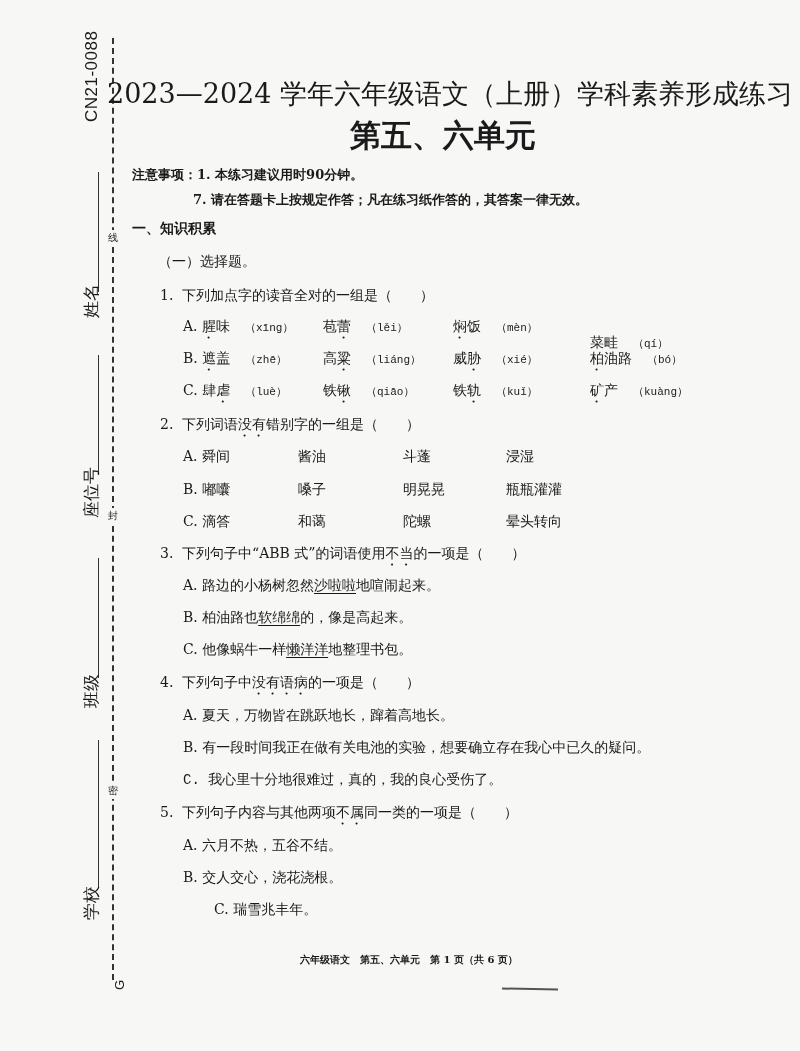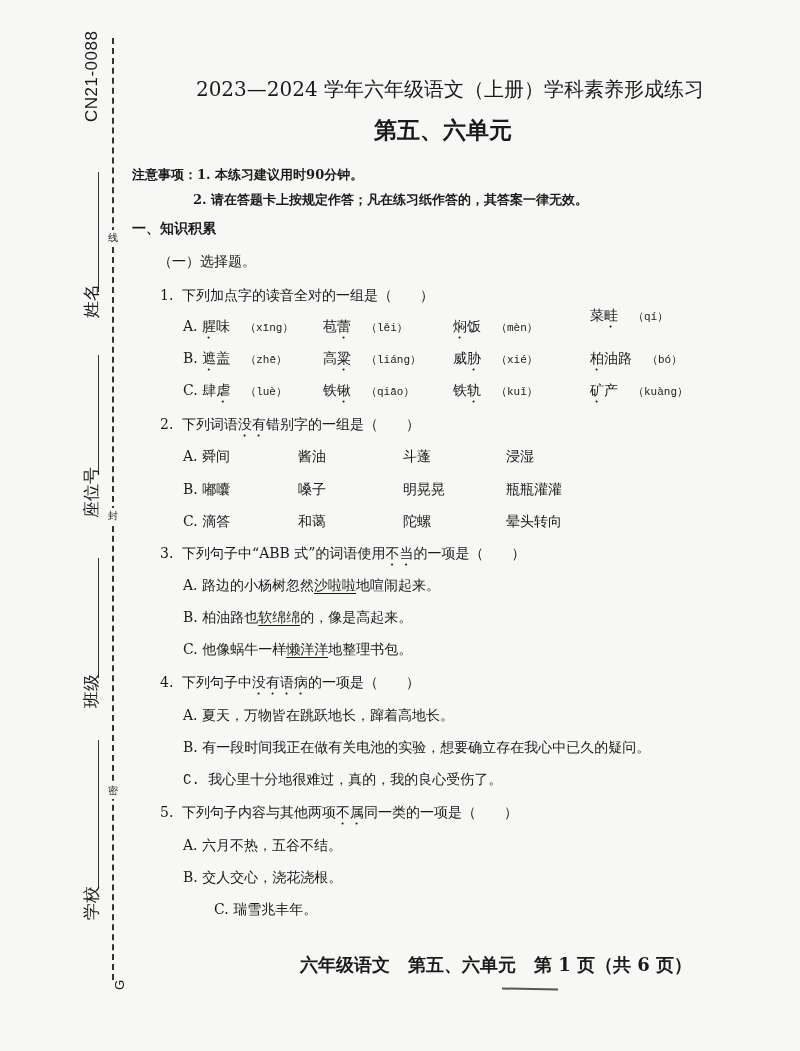--- a/index.html
+++ b/index.html
@@ -15,32 +15,32 @@
   .vtext {
     position:absolute; transform:rotate(-90deg); transform-origin:left top;
     white-space:nowrap; font-size:17px;
   }
   .code { left:82px; top:122px; font-family:"Liberation Sans", sans-serif; font-size:17px; letter-spacing:0.5px; }
   .field-line { position:absolute; left:98px; width:0; border-left:1.2px solid #333; }
   .cut { position:absolute; left:108px; font-size:10px; background:#f7f7f5; padding:1px 0; }
   .g-mark { left:112px; top:990px; font-family:"Liberation Sans", sans-serif; font-size:13px; }
 
   .title { position:absolute; left:0; width:100%; text-align:center; }
-  .t1 { top:76px; font-size:20px; padding-left:100px; box-sizing:border-box; }
-  .t2 { top:115px; font-size:23px; font-weight:bold; padding-left:86px; box-sizing:border-box; }
+  .t1 { top:76px; font-size:27px; padding-left:100px; box-sizing:border-box; }
+  .t2 { top:115px; font-size:31px; font-weight:bold; padding-left:86px; box-sizing:border-box; }
 
   .line { position:absolute; white-space:nowrap; font-size:14px; }
   .notice { font-size:13px; font-weight:bold; }
   .sec { font-weight:bold; font-size:14px; }
   .qnum { display:inline-block; width:22px; }
   .opt { position:absolute; white-space:nowrap; font-size:14px; }
   .dot { text-emphasis: filled dot; text-emphasis-position: under; -webkit-text-emphasis: filled dot; -webkit-text-emphasis-position: under; }
   .u { text-decoration:underline; text-underline-offset:3px; }
   .py { font-family:Liberation Mono, monospace; font-size:11px;margin-left:15px; }
-  .footer { position:absolute; top:953px; left:300px; font-size:18px; font-weight:bold; white-space:nowrap; }
+  .footer { position:absolute; top:953px; left:300px; font-size:10px; font-weight:bold; white-space:nowrap; }
   .scribble { position:absolute; top:988px; left:502px; width:56px; height:0; border-top:2px solid #555; transform:rotate(1deg); }
 </style>
 </head>
 <body>
 
 <div class="dash-line"></div>
 <div class="vtext code">CN21-0088</div>
 
 <div class="field-line" style="top:172px;height:120px;"></div>
 <div class="vtext" style="left:80px;top:318px;">姓名</div>
@@ -58,34 +58,34 @@
 <div class="cut" style="top:508px;">封</div>
 <div class="cut" style="top:783px;">密</div>
 <div class="vtext g-mark" style="left:112px;top:990px;">G</div>
 
 <div class="title t1">2023—2024 学年六年级语文（上册）学科素养形成练习</div>
 <div class="title t2">第五、六单元</div>
 
 <div class="line notice" style="left:132px;top:166px;">
   <span>注意事项：</span><span>1. 本练习建议用时90分钟。</span>
 </div>
-<div class="line notice" style="left:193px;top:191px;">2. 请在答题卡上按规定作答；凡在练习纸作答的，其答案一律无效。</div>
+<div class="line notice" style="left:193px;top:191px;">7. 请在答题卡上按规定作答；凡在练习纸作答的，其答案一律无效。</div>
 
 <div class="line sec" style="left:132px;top:220px;">一、知识积累</div>
 <div class="line" style="left:158px;top:253px;">（一）选择题。</div>
 
 <div class="line" style="left:160px;top:287px;">
   <span class="qnum">1.</span><span>下列加点字的读音全对的一组是（</span><span style="display:inline-block;width:28px"></span><span>）</span>
 </div>
 
 <div id="q1-grid">
     <div class="opt" style="left: 183px; top: 318px;"><span>A.</span> <span></span><span class="dot">腥</span><span>味</span><span class="py">（xīng）</span></div>
     <div class="opt" style="left: 323px; top: 318px;"><span>苞</span><span class="dot">蕾</span><span></span><span class="py">（lěi）</span></div>
     <div class="opt" style="left: 453px; top: 318px;"><span></span><span class="dot">焖</span><span>饭</span><span class="py">（mèn）</span></div>
-    <div class="opt" style="left: 590px; top: 307px; text-align: center;"><span>菜</span><span class="dot">畦</span><span></span><span class="py">（qí）</span></div>
+    <div class="opt" style="left: 590px; top: 334px; text-align: center;"><span>菜</span><span class="dot">畦</span><span></span><span class="py">（qí）</span></div>
     <div class="opt" style="left: 183px; top: 350px;"><span>B.</span> <span></span><span class="dot">遮</span><span>盖</span><span class="py">（zhē）</span></div>
     <div class="opt" style="left: 323px; top: 350px;"><span>高</span><span class="dot">粱</span><span></span><span class="py">（liáng）</span></div>
     <div class="opt" style="left: 453px; top: 350px;"><span>威</span><span class="dot">胁</span><span></span><span class="py">（xié）</span></div>
     <div class="opt" style="left: 590px; top: 350px;"><span></span><span class="dot">柏</span><span>油路</span><span class="py">（bó）</span></div>
     <div class="opt" style="left: 183px; top: 382px;"><span>C.</span> <span>肆</span><span class="dot">虐</span><span></span><span class="py">（luè）</span></div>
     <div class="opt" style="left: 323px; top: 382px;"><span>铁</span><span class="dot">锹</span><span></span><span class="py">（qiāo）</span></div>
     <div class="opt" style="left: 453px; top: 382px;"><span>铁</span><span class="dot">轨</span><span></span><span class="py">（kuǐ）</span></div>
     <div class="opt" style="left: 590px; top: 382px;"><span></span><span class="dot">矿</span><span>产</span><span class="py">（kuàng）</span></div>
   </div>
 

